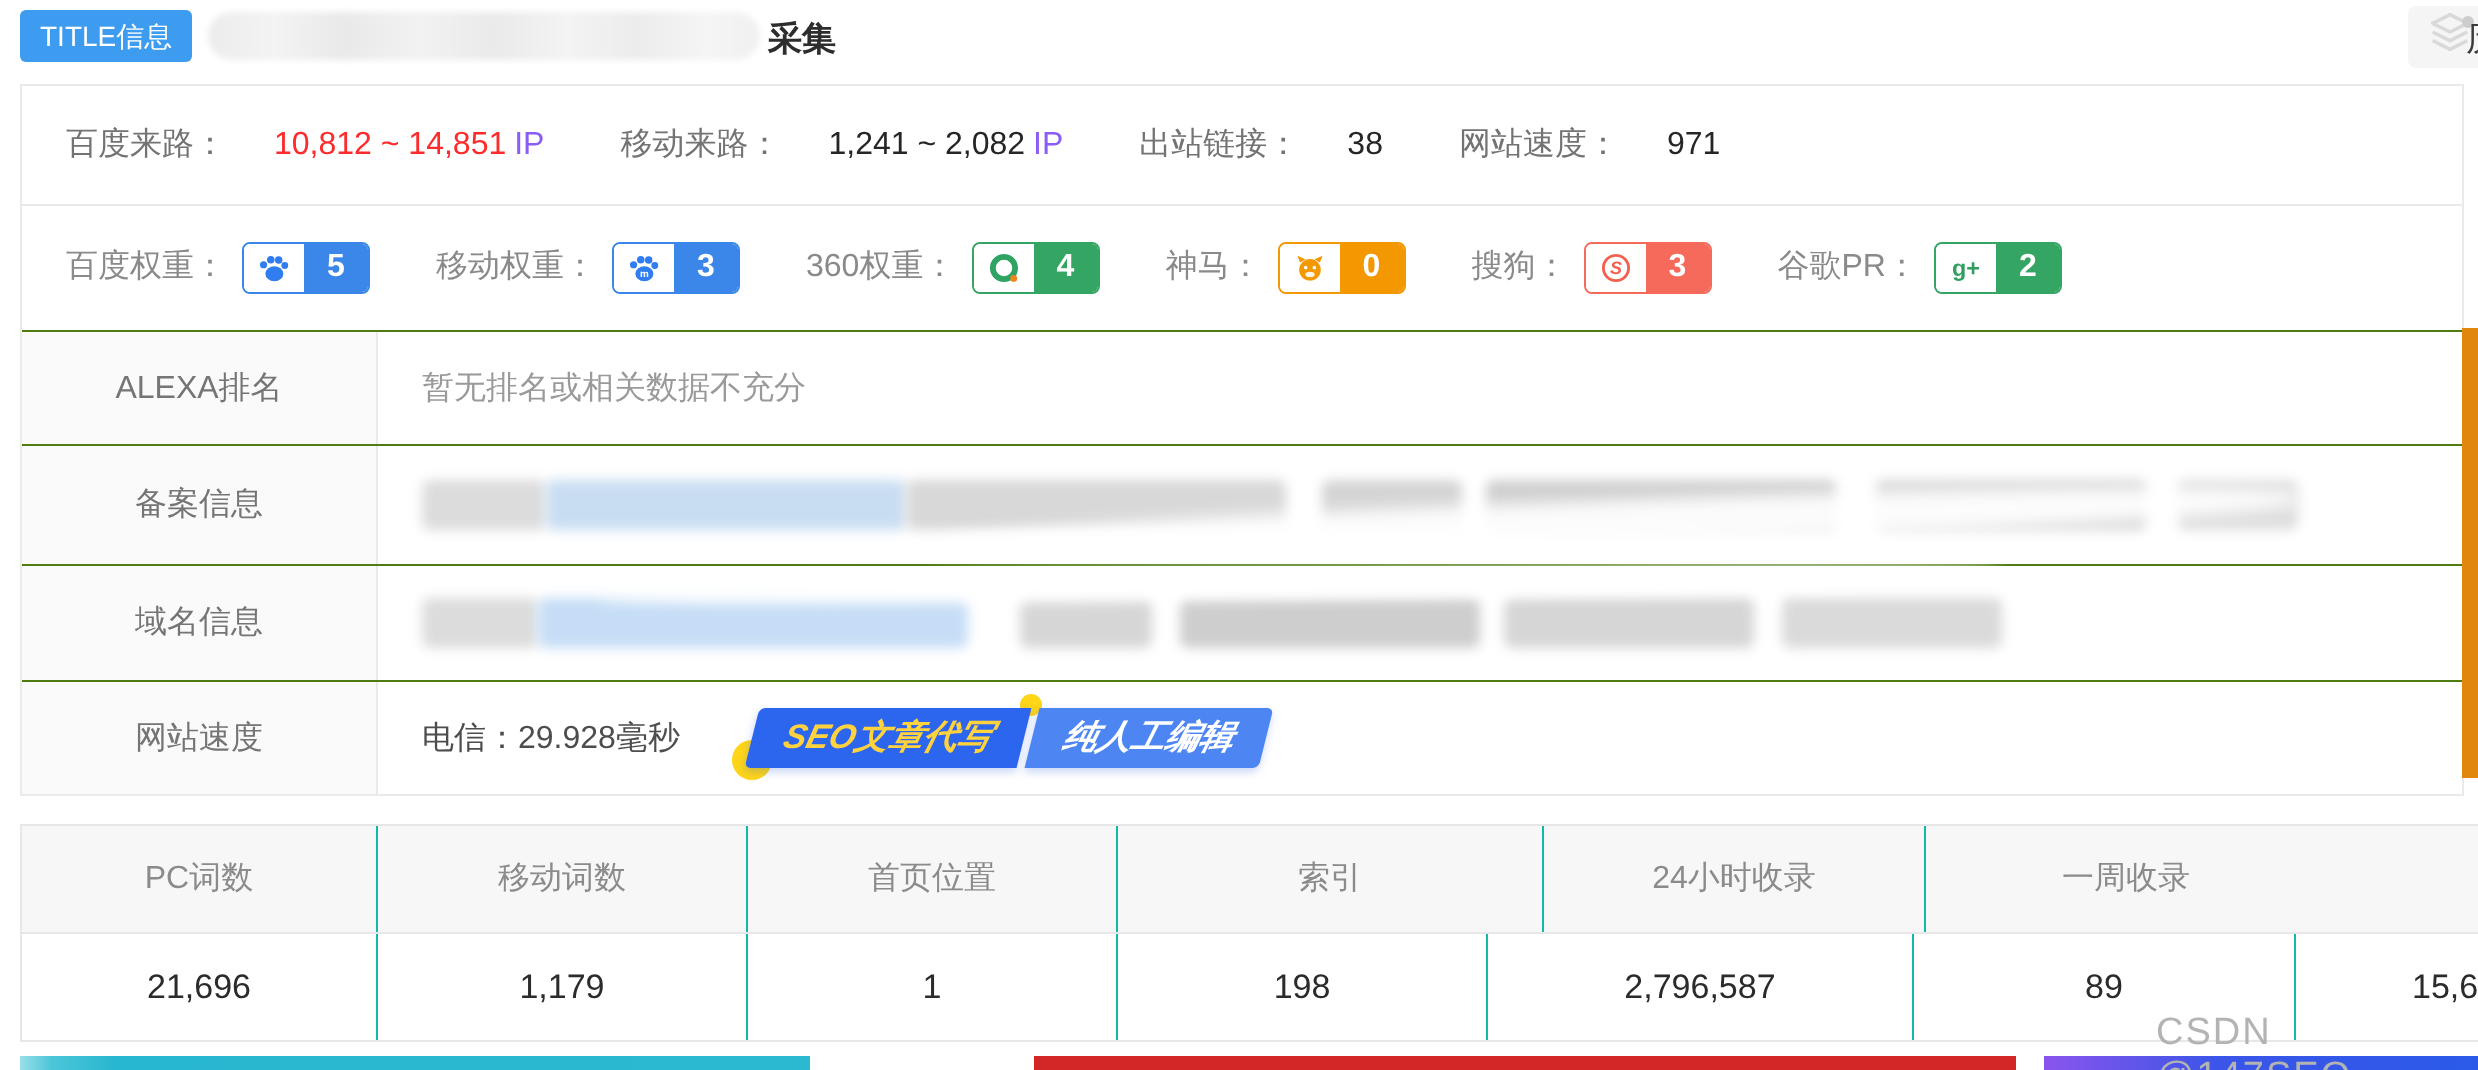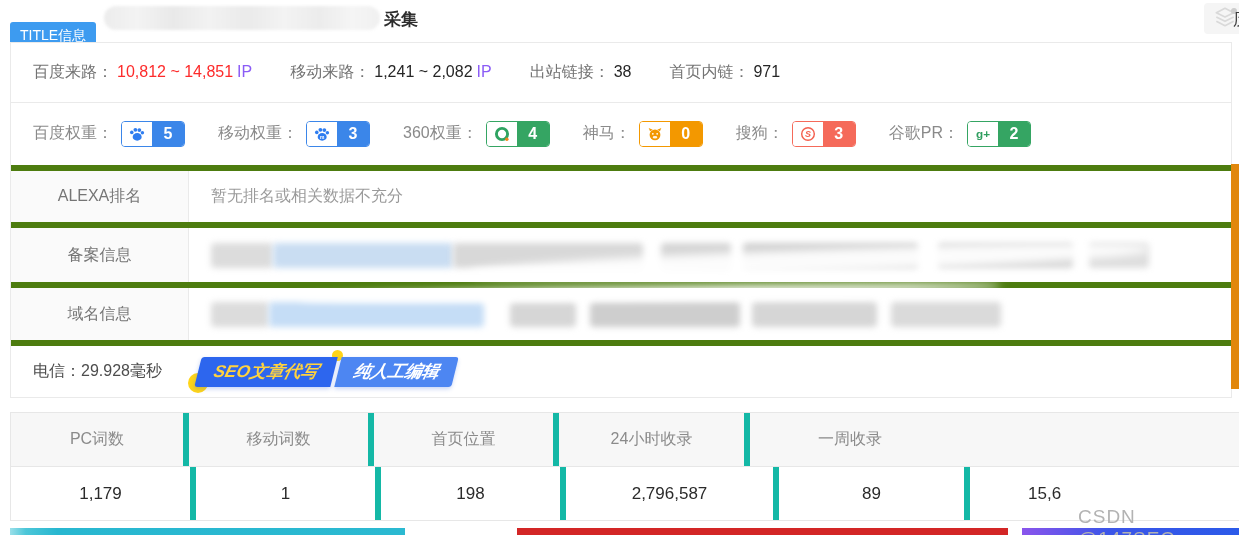--- a/index.html
+++ b/index.html
@@ -3,52 +3,52 @@
 <meta charset="utf-8">
 <style>
   * { margin:0; padding:0; box-sizing:border-box; }
   body { background:#fff; }
   .page {
     position:relative; width:1239px; height:535px; background:#fff;
     overflow:hidden; font-family:"Liberation Sans","DejaVu Sans",sans-serif; color:#333;
   }
   
   .title-badge {
-    position:absolute; left:10px; top:22px; height:26px; line-height:26px;
+    position:absolute; left:10px; top:5px; height:26px; line-height:26px;
     padding:0 10px; background:#3d9bf0; color:#fff; font-size:14px; border-radius:3px;
   }
   .title-blur {
     position:absolute; left:104px; top:6px; width:276px; height:24px; border-radius:12px;
     background:linear-gradient(90deg,#ececec 0%,#f3f3f3 12%,#e9e9e9 25%,#f2f2f2 38%,
       #eaeaea 52%,#f3f3f3 65%,#ececec 78%,#f5f5f5 90%,#f0f0f0 100%);
     filter:blur(1.5px);
   }
   .title-suffix { position:absolute; left:384px; top:8px; font-size:17px; font-weight:600; color:#2d2d2d; }
   .history-btn {
     position:absolute; left:1204px; top:3px; width:42px; height:31px; background:#f5f5f5;
     border-radius:4px; display:flex; align-items:center; justify-content:center; cursor:pointer;
   }
   .history-btn .dot { position:absolute; right:9px; top:5px; width:6px; height:6px; border-radius:50%; background:#cdcdcd; }
   .history-partial { position:absolute; left:1233px; top:8px; font-size:17px; color:#3a3a3a; }
 
   
   .info-table { position:absolute; left:10px; top:42px; width:1222px; border:1px solid #eaeaea; background:#fff; }
   .irow { display:flex; }
-  .irow + .irow { border-top:6px solid #4d7c0f;text-align:right; }
+  .irow + .irow { border-top:1px solid #4d7c0f;text-align:right; }
   .ilabel {
     flex:0 0 178px; background:#fafafa; border-right:1px solid #eaeaea;
     display:flex; align-items:center; justify-content:center; color:#757575; font-size:16px;
   }
   .icontent { flex:1; position:relative; }
   .h122 { height:122px; } .h57 { height:57px; } .h60 { height:60px; } .h58 { height:58px;font-family:Liberation Serif, serif; }
   .subrow { height:61px; display:flex; align-items:center; padding-left:22px; font-size:16px; }
   .subrow.first { border-bottom:1px solid #eaeaea; height:60px; }
   .pair { margin-right:38px; white-space:nowrap; }
   .pair .lbl { color:#737373; }
-  .pair .val { color:#262626; margin-left:4px; }
+  .pair .val { color:#262626; margin-left:24px; }
   .pair .val.red { color:#fd2b2b; }
   .pair .unit { color:#8b5cf6; margin-left:4px; }
   .wpair { display:flex; align-items:center; margin-right:33px; white-space:nowrap; }
   .wpair .lbl { color:#8a8a8a; margin-right:8px; }
   .badge { display:inline-flex; height:26px; border-radius:4px; overflow:hidden; border:1px solid; cursor:pointer; }
   .badge .bicon { width:30px; background:#fff; display:flex; align-items:center; justify-content:center; }
   .badge .bnum { width:32px; display:flex; align-items:center; justify-content:center; color:#fff; font-size:16px; font-weight:bold; }
   .badge.blue  { border-color:#3b86e9; } .badge.blue  .bnum { background:#3b86e9; }
   .badge.green { border-color:#35a563; } .badge.green .bnum { background:#35a563; }
   .badge.orange{ border-color:#f39800; } .badge.orange .bnum { background:#f39800; }
@@ -75,21 +75,21 @@
   .ad-dot-big   { position:absolute; left:-10px; bottom:-6px; width:20px; height:20px; border-radius:50%; background:#ffd518; }
   .ad-dot-small { position:absolute; left:52%;  top:-7px;   width:11px; height:11px; border-radius:50%; background:#ffd518; }
 
   .orange-strip { position:absolute; left:1231px; top:164px; width:8px; height:225px; background:#e1870c; z-index:5; }
 
   
   .kw-table { position:absolute; left:10px; top:412px; width:1340px; border:1px solid #e7e7e7; background:#fff; }
   .krow { display:flex; }
   .krow.head { background:#f7f7f7; color:#8b8b8b; font-size:16px; }
   .krow.vals { border-top:1px solid #e7e7e7; color:#2b2b2b; font-size:17px; }
-  .kcell { height:53px; display:flex; align-items:center; justify-content:center; border-right:6px solid #14b8a6; }
+  .kcell { height:53px; display:flex; align-items:center; justify-content:center; border-right:1px solid #14b8a6; }
   .kcell:last-child { border-right:none; }
   .c0{width:178px}.c1{width:185px}.c2{width:185px}.c3{width:185px}.c4{width:213px}.c5{width:191px}.c6{width:200px}
   .krow.vals .c6 { justify-content:flex-start; padding-left:58px; }
 
   
   .bar { position:absolute; top:528px; height:7px; }
   .bar.cyan   { left:10px;   width:395px; background:linear-gradient(90deg,#9adfe9 0,#4cc6d8 4%,#28b7d0 12%,#2bb9d1 100%); }
   .bar.redbar { left:517px;  width:491px; background:#d32626; }
   .bar.purple { left:1022px; width:217px; background:linear-gradient(90deg,#8a55ec,#3b55e8 40%,#2b5ae9 100%); }
 
@@ -123,21 +123,21 @@
           <span class="pair">
             <span class="lbl">百度来路：</span><span class="val red">10,812 ~ 14,851</span><span class="unit">IP</span>
           </span>
           <span class="pair">
             <span class="lbl">移动来路：</span><span class="val">1,241 ~ 2,082</span><span class="unit">IP</span>
           </span>
           <span class="pair">
             <span class="lbl">出站链接：</span><span class="val">38</span>
           </span>
           <span class="pair">
-            <span class="lbl">首页内链：</span><span class="val">971</span>
+            <span class="lbl">网站速度：</span><span class="val">971</span>
           </span>
         </div>
         <div class="subrow">
           <span class="wpair">
             <span class="lbl">百度权重：</span>
             <span class="badge blue">
               <span class="bicon">
                 <svg width="18" height="18" viewBox="0 0 20 20" fill="#2f7df0">
                   <circle cx="4.2" cy="8.2" r="2"></circle>
                     <circle cx="8.2" cy="5.4" r="2.1"></circle>
@@ -258,20 +258,21 @@
           <span class="seg" style="width:150px;background:#cecece"></span>
           <span class="gap12"></span>
           <span class="seg" style="width:125px;background:#d6d6d6"></span>
           <span class="gap14"></span>
           <span class="seg" style="width:110px;background:#dadada"></span>
         </div>
       </div>
     </div>
 
     <div class="irow h57">
+      <div class="ilabel">网站速度</div>
       <div class="icontent">
         <div class="speed-line">
           <span class="lbl">电信：</span>
           <span class="val">29.928毫秒</span>
           <span class="ad-banner">
             <span class="ad-dot-big"></span>
             <span class="ad-dot-small"></span>
             <span class="ad-seg left">SEO文章代写</span>
             <span class="ad-seg right">纯人工编辑</span>
           </span>
@@ -283,24 +284,26 @@
   <div class="swoosh sw1"></div>
   <div class="swoosh sw2"></div>
 
   <div class="orange-strip"></div>
 
   <div class="kw-table">
     <div class="krow head">
       <div class="kcell c0">PC词数</div>
       <div class="kcell c1">移动词数</div>
       <div class="kcell c2">首页位置</div>
+      <div class="kcell c4">索引</div>
       <div class="kcell c5">24小时收录</div>
       <div class="kcell c6">一周收录</div>
     </div>
     <div class="krow vals">
+      <div class="kcell c0">21,696</div>
       <div class="kcell c1">1,179</div>
       <div class="kcell c2">1</div>
       <div class="kcell c3">198</div>
       <div class="kcell c4">2,796,587</div>
       <div class="kcell c5">89</div>
       <div class="kcell c6">15,6</div>
     </div>
   </div>
 
   <div class="bar cyan"></div>

